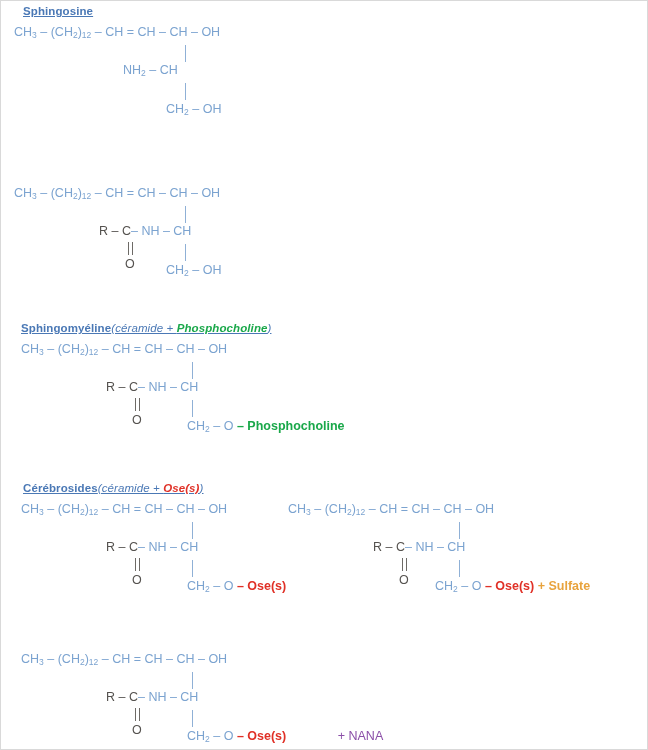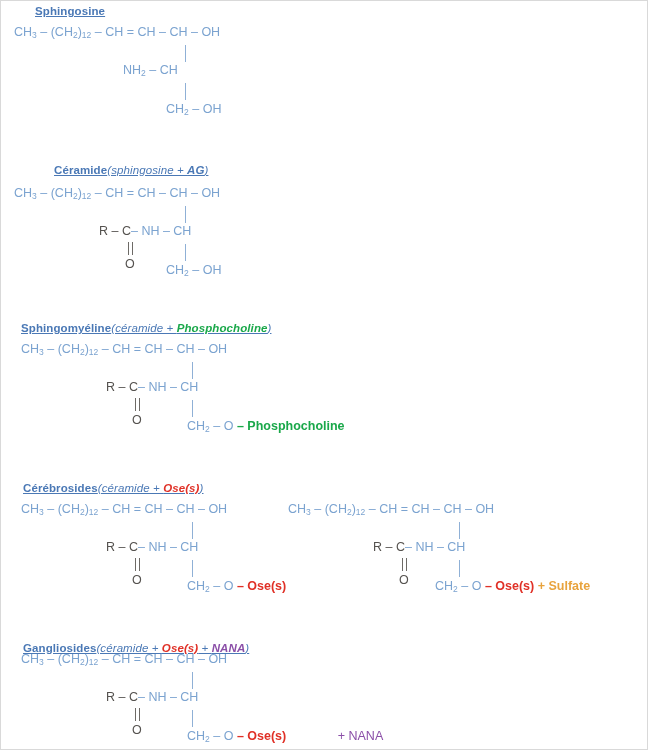--- a/index.html
+++ b/index.html
@@ -71,43 +71,38 @@
   }
   .vbond.dk { background: #6d6a66; }
 
   .abs { position: absolute; white-space: nowrap; }
 </style>
 </head>
 <body>
 
 <div id="page">
 
-  <div class="struct" style="left:34px; top:3px;">
+  <div class="struct" style="left:22px; top:3px;">
     <div class="title c-head">
       <span>Sphingosine</span>
     </div>
   </div>
 
   <div class="abs row c-chain" style="left:13px; top:24px;">
     <span>CH</span><sub>3</sub><span> – (CH</span><sub>2</sub><span>)</span><sub>12</sub><span> – CH = CH – CH – OH</span>
   </div>
   <div class="vbond" style="left:184px; top:44px; height:17px;"></div>
   <div class="abs row c-chain" style="left:122px; top:62px;">
     <span>NH</span><sub>2</sub><span> – CH</span>
   </div>
   <div class="vbond" style="left:184px; top:82px; height:17px;"></div>
   <div class="abs row c-chain" style="left:165px; top:101px;">
     <span>CH</span><sub>2</sub><span> – OH</span>
   </div>
 
-  <div class="struct" style="left:53px; top:162px;">
-    <div class="title c-head">
-      <span>Céramide</span><span class="sub">(sphingosine + </span><span class="sub-b">AG</span><span class="sub">)</span>
-    </div>
-  </div>
 
   <div class="abs row c-chain" style="left:13px; top:185px;">
     <span>CH</span><sub>3</sub><span> – (CH</span><sub>2</sub><span>)</span><sub>12</sub><span> – CH = CH – CH – OH</span>
   </div>
   <div class="vbond" style="left:184px; top:205px; height:17px;"></div>
   <div class="abs row" style="left:98px; top:223px;">
     <span class="c-dark">R – C</span><span class="c-chain">– NH – CH</span>
   </div>
 
   <div class="vbond dk" style="left:127px; top:241px; height:13px;"></div>
@@ -173,25 +168,20 @@
   </div>
   <div class="vbond dk" style="left:401px; top:557px; height:13px;"></div>
   <div class="vbond dk" style="left:405px; top:557px; height:13px;"></div>
   <div class="abs row c-dark" style="left:398px; top:572px;">O</div>
 
   <div class="vbond" style="left:458px; top:559px; height:17px;"></div>
   <div class="abs row" style="left:434px; top:578px;">
     <span class="c-chain">CH</span><sub class="c-chain">2</sub><span class="c-chain"> – O </span><span class="c-red" style="font-weight:bold;">– </span><span class="c-red" style="font-weight:bold;">Ose(s)</span><span class="c-orange" style="font-weight:bold;">&nbsp;</span><span class="c-orange" style="font-weight:bold;">+ Sulfate</span>
   </div>
 
-  <div class="struct" style="left:22px; top:640px;">
-    <div class="title c-head">
-      <span>Gangliosides</span><span class="sub">(céramide + </span><span class="sub-b c-red">Ose(s)</span><span class="sub"> + </span><span class="sub-b c-purple">NANA</span><span class="sub">)</span>
-    </div>
-  </div>
 
   <div class="abs row c-chain" style="left:20px; top:651px;">
     <span>CH</span><sub>3</sub><span> – (CH</span><sub>2</sub><span>)</span><sub>12</sub><span> – CH = CH – CH – OH</span>
   </div>
   <div class="vbond" style="left:191px; top:671px; height:17px;"></div>
   <div class="abs row" style="left:105px; top:689px;">
     <span class="c-dark">R – C</span><span class="c-chain">– NH – CH</span>
   </div>
   <div class="vbond dk" style="left:134px; top:707px; height:13px;"></div>
   <div class="vbond dk" style="left:138px; top:707px; height:13px;"></div>

